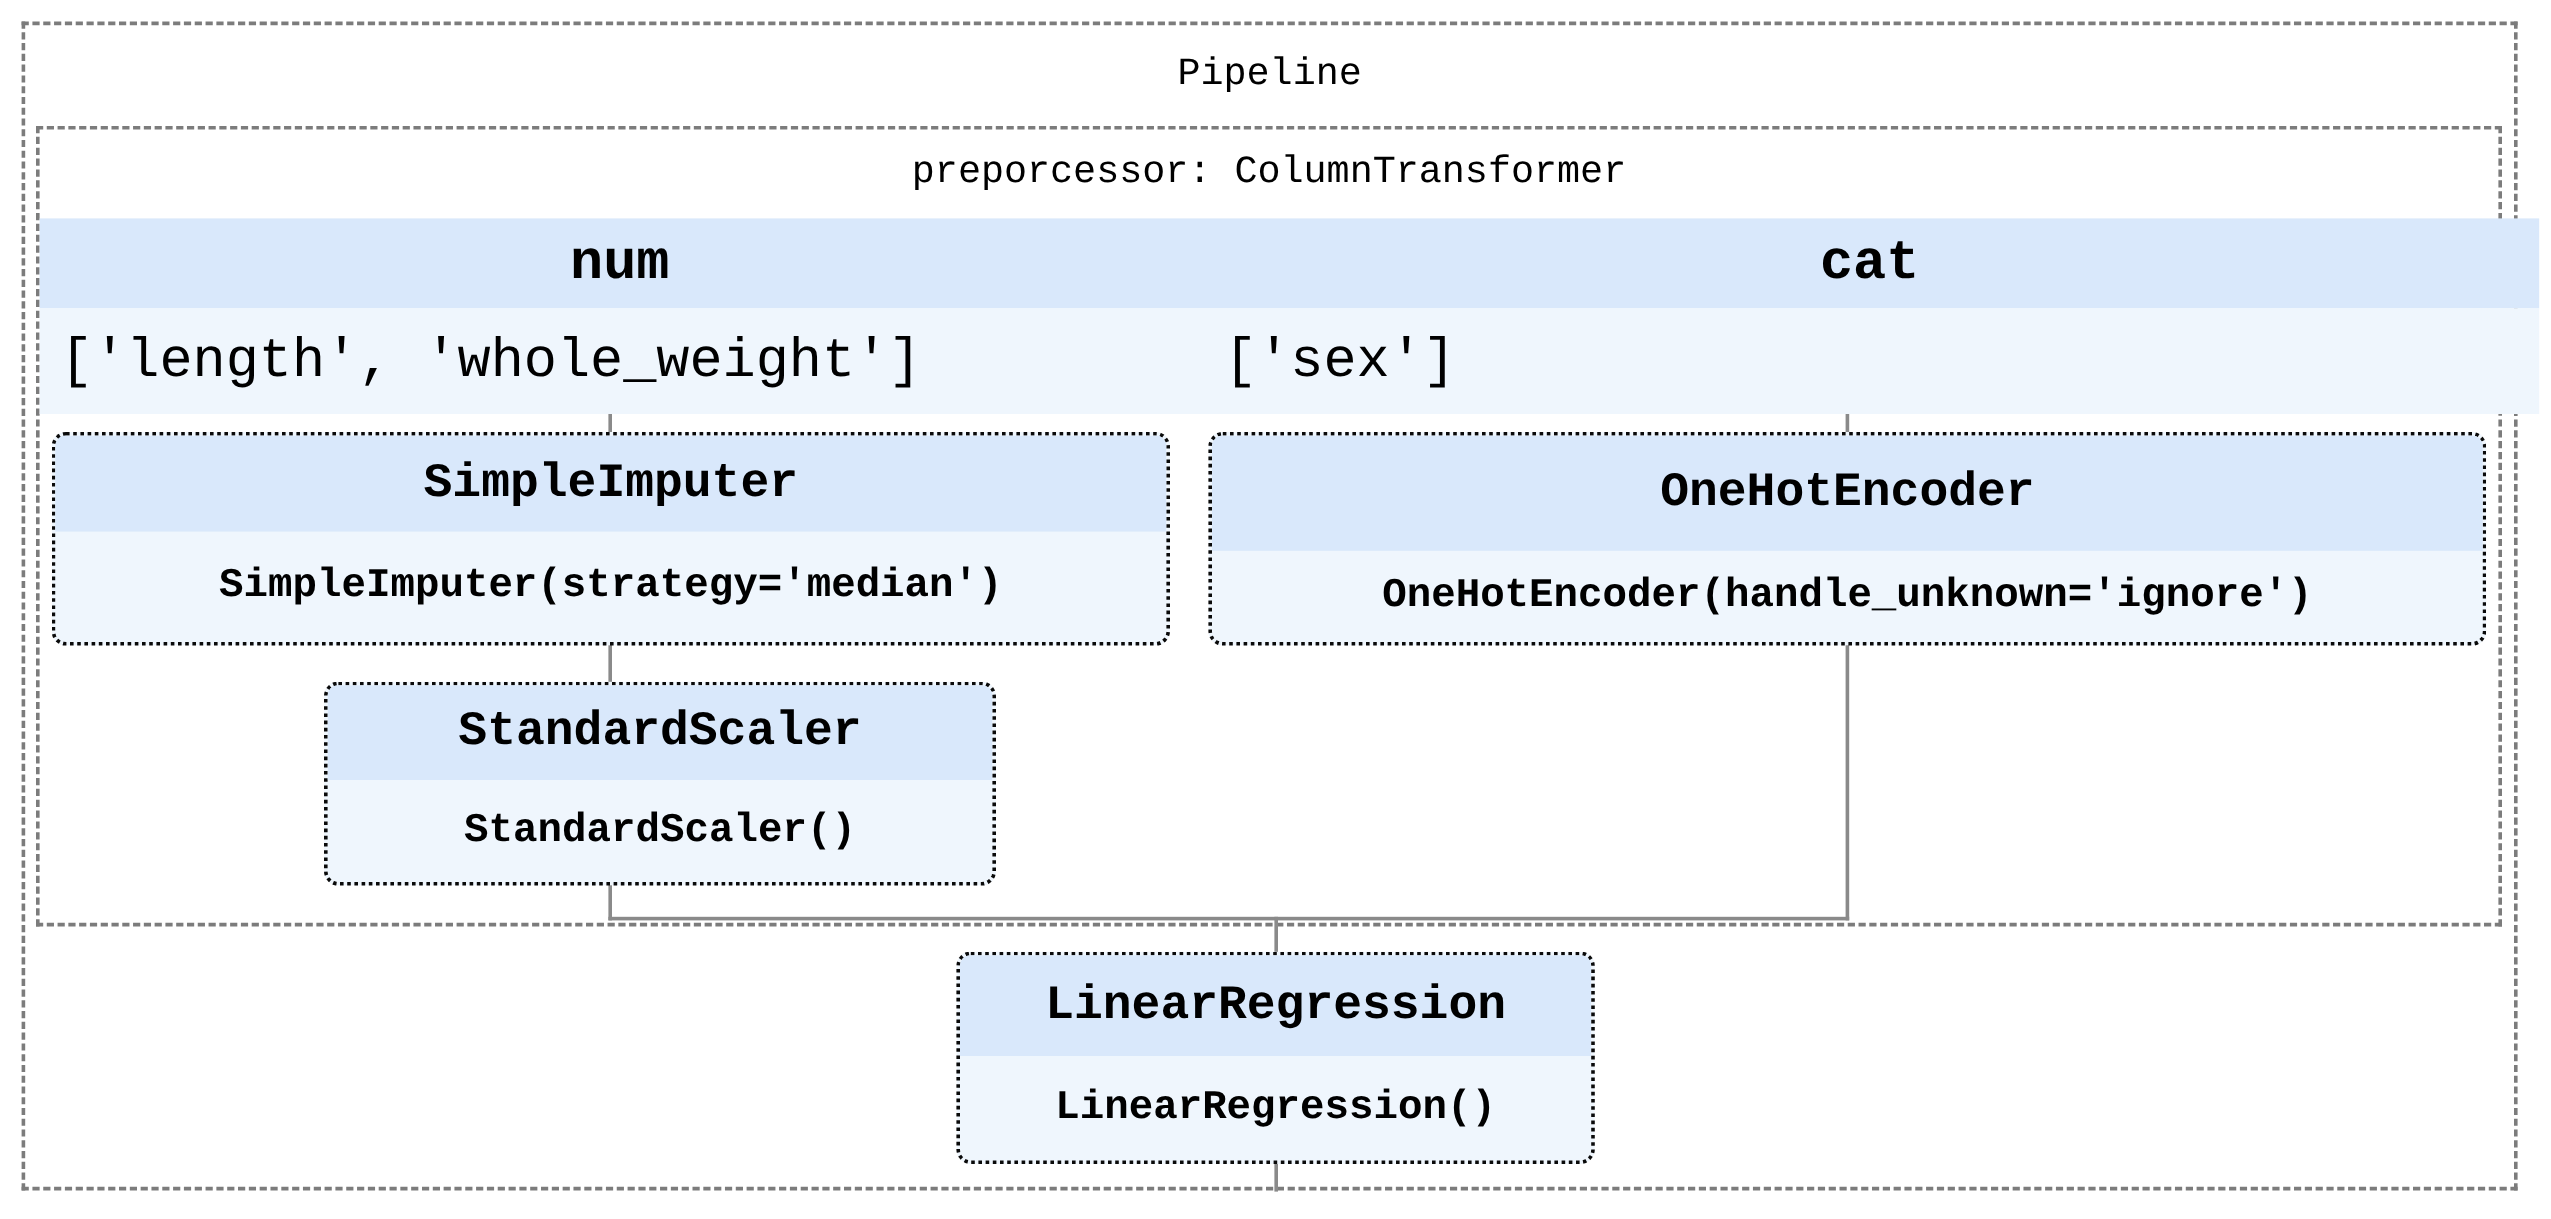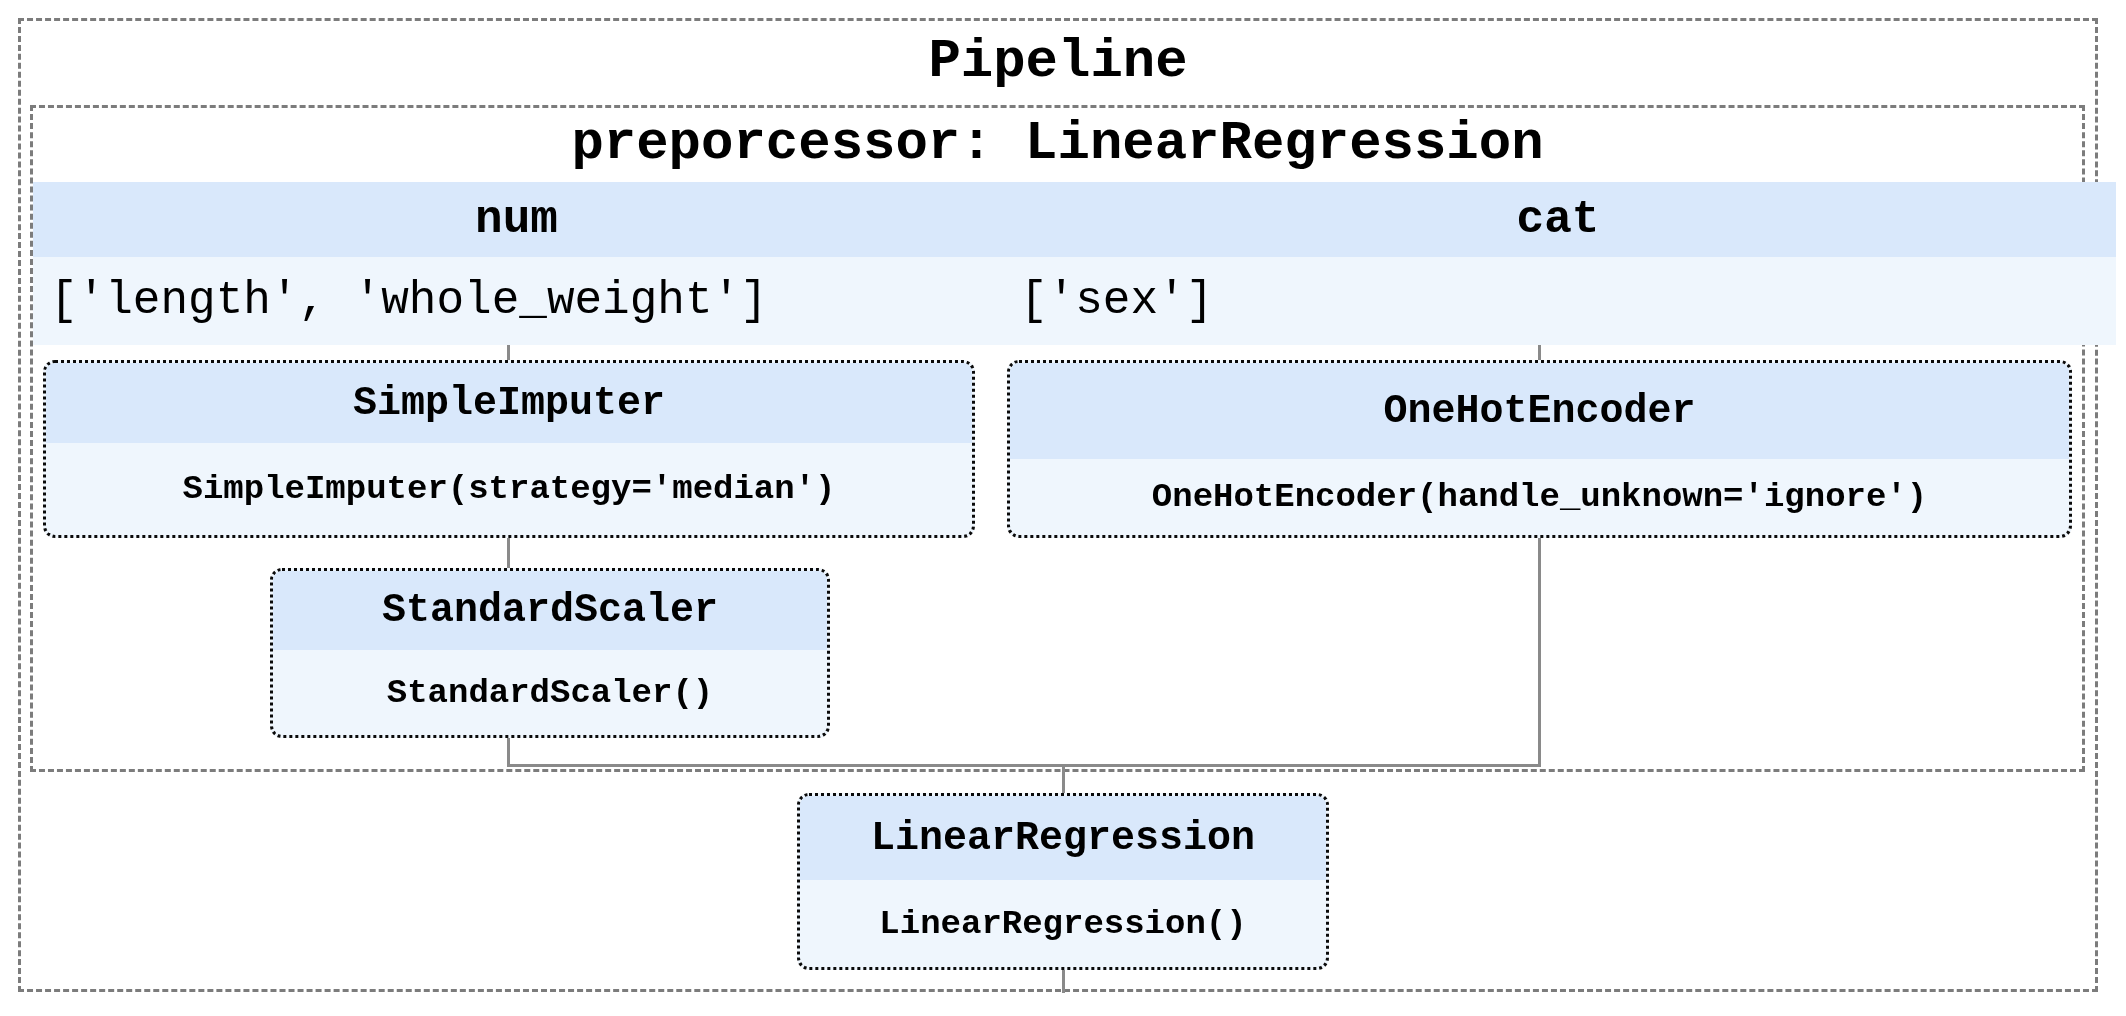--- a/index.html
+++ b/index.html
@@ -11,21 +11,21 @@
     color:#000;
     overflow:hidden;
   }
   
   .frame{position:absolute;border:3px dashed var(--frame-border,#7c7c7c);box-sizing:border-box;background:transparent;}
   .outer-frame{left:18px;top:18px;width:2080px;height:974px;}
   .inner-frame{left:30px;top:105px;width:2055px;height:667px;}
   
   .frame-title{
     position:absolute;display:flex;align-items:center;justify-content:center;
-    font-weight:bold;font-size:54px;white-space:pre;
+    font-weight:normal;font-size:32px;white-space:pre;
   }
   .pipeline-title{left:18px;top:18px;width:2080px;height:87px;}
   .ct-title{left:30px;top:105px;width:2055px;height:77px;}
   
   .band{position:absolute;left:33px;width:2083px;display:flex;box-sizing:border-box;}
   .band-headers{top:182px;height:75px;background:var(--header-bg,#d9e8fb);}
   .band-features{top:257px;height:88px;background:var(--body-bg,#eff6fd);}
   .col-left{width:967px;box-sizing:border-box;}
   .col-right{flex:1;box-sizing:border-box;}
   .col-head{display:flex;align-items:center;justify-content:center;font-weight:bold;font-size:46px;}
@@ -70,21 +70,21 @@
 </style>
 </head>
 <body>
 
 <div class="canvas">
 
   <div class="frame outer-frame"></div>
   <div class="frame-title pipeline-title">Pipeline</div>
 
   <div class="frame inner-frame"></div>
-  <div class="frame-title ct-title">preporcessor: LinearRegression</div>
+  <div class="frame-title ct-title">preporcessor: ColumnTransformer</div>
 
   <div class="band band-headers">
     <div class="col-head col-left">num</div>
     <div class="col-head col-right">cat</div>
   </div>
 
   <div class="band band-features">
     <div class="col-feat col-left">['length', 'whole_weight']</div>
     <div class="col-feat col-right">['sex']</div>
   </div>

